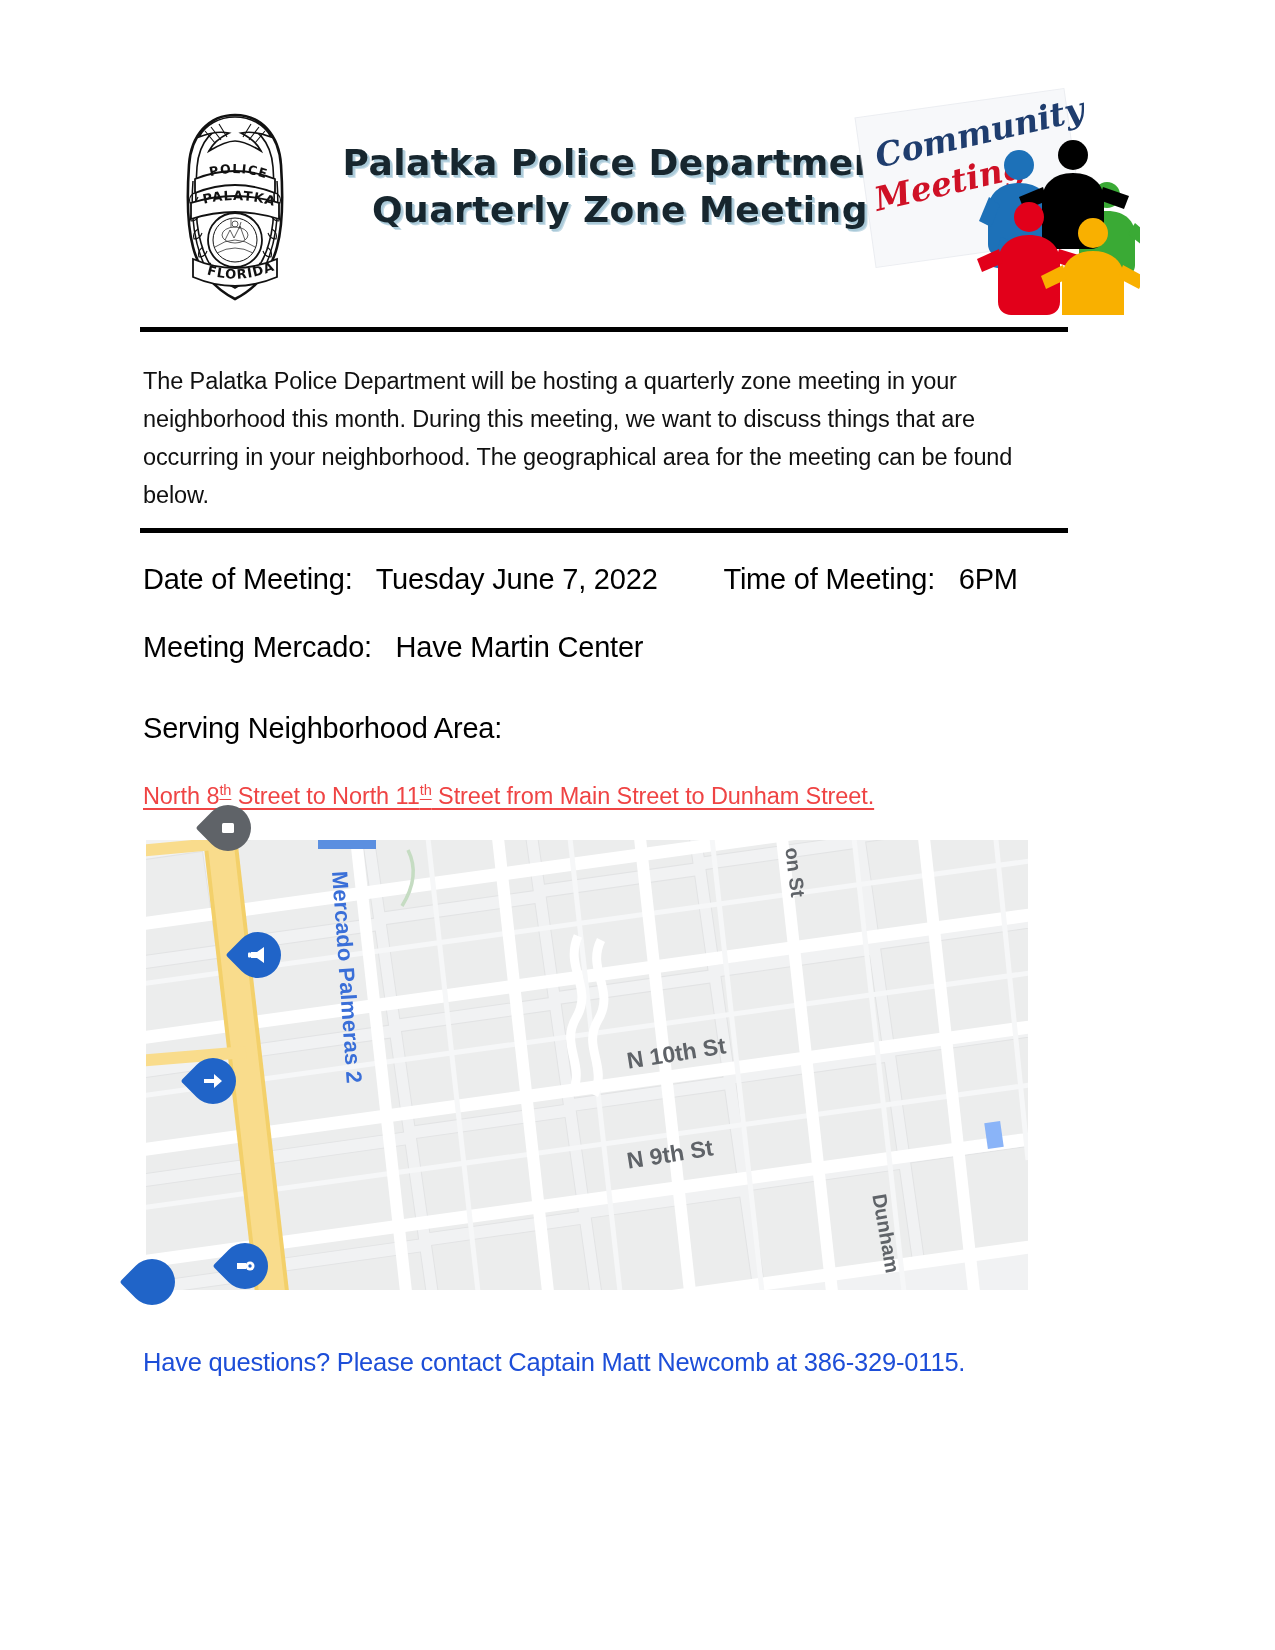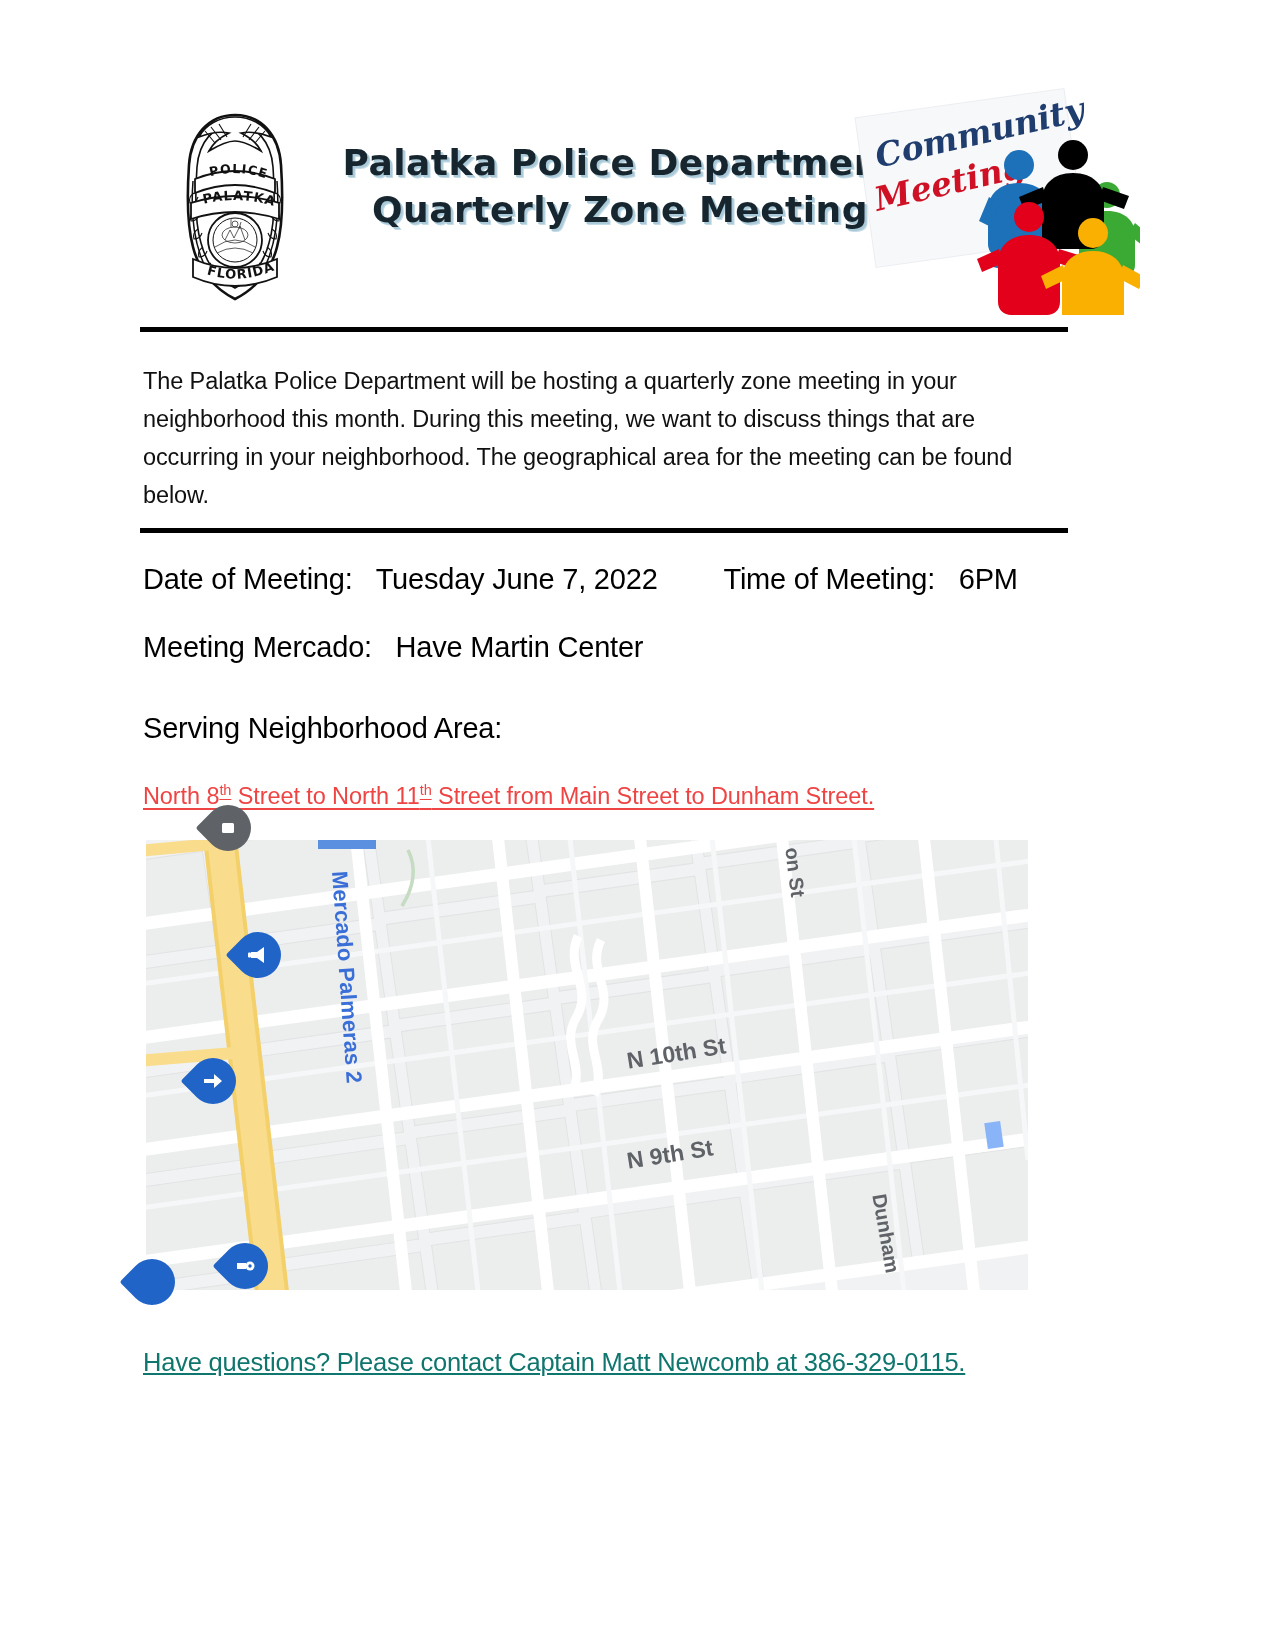--- a/index.html
+++ b/index.html
@@ -159,23 +159,22 @@
     text-decoration: underline;
   }
 
   .contact {
     position: absolute;
     left: 143px;
     top: 1340px;
     width: 900px;
     font-size: 25.5px;
     line-height: 44px;
-    color: #0f766e;
+    color: #1d4ed8;
     letter-spacing: -0.2px;
-    text-decoration: underline;
   }
 
   
   .map {
     position: absolute;
     left: 146px;
     top: 840px;
     width: 882px;
     height: 450px;
     overflow: hidden;

